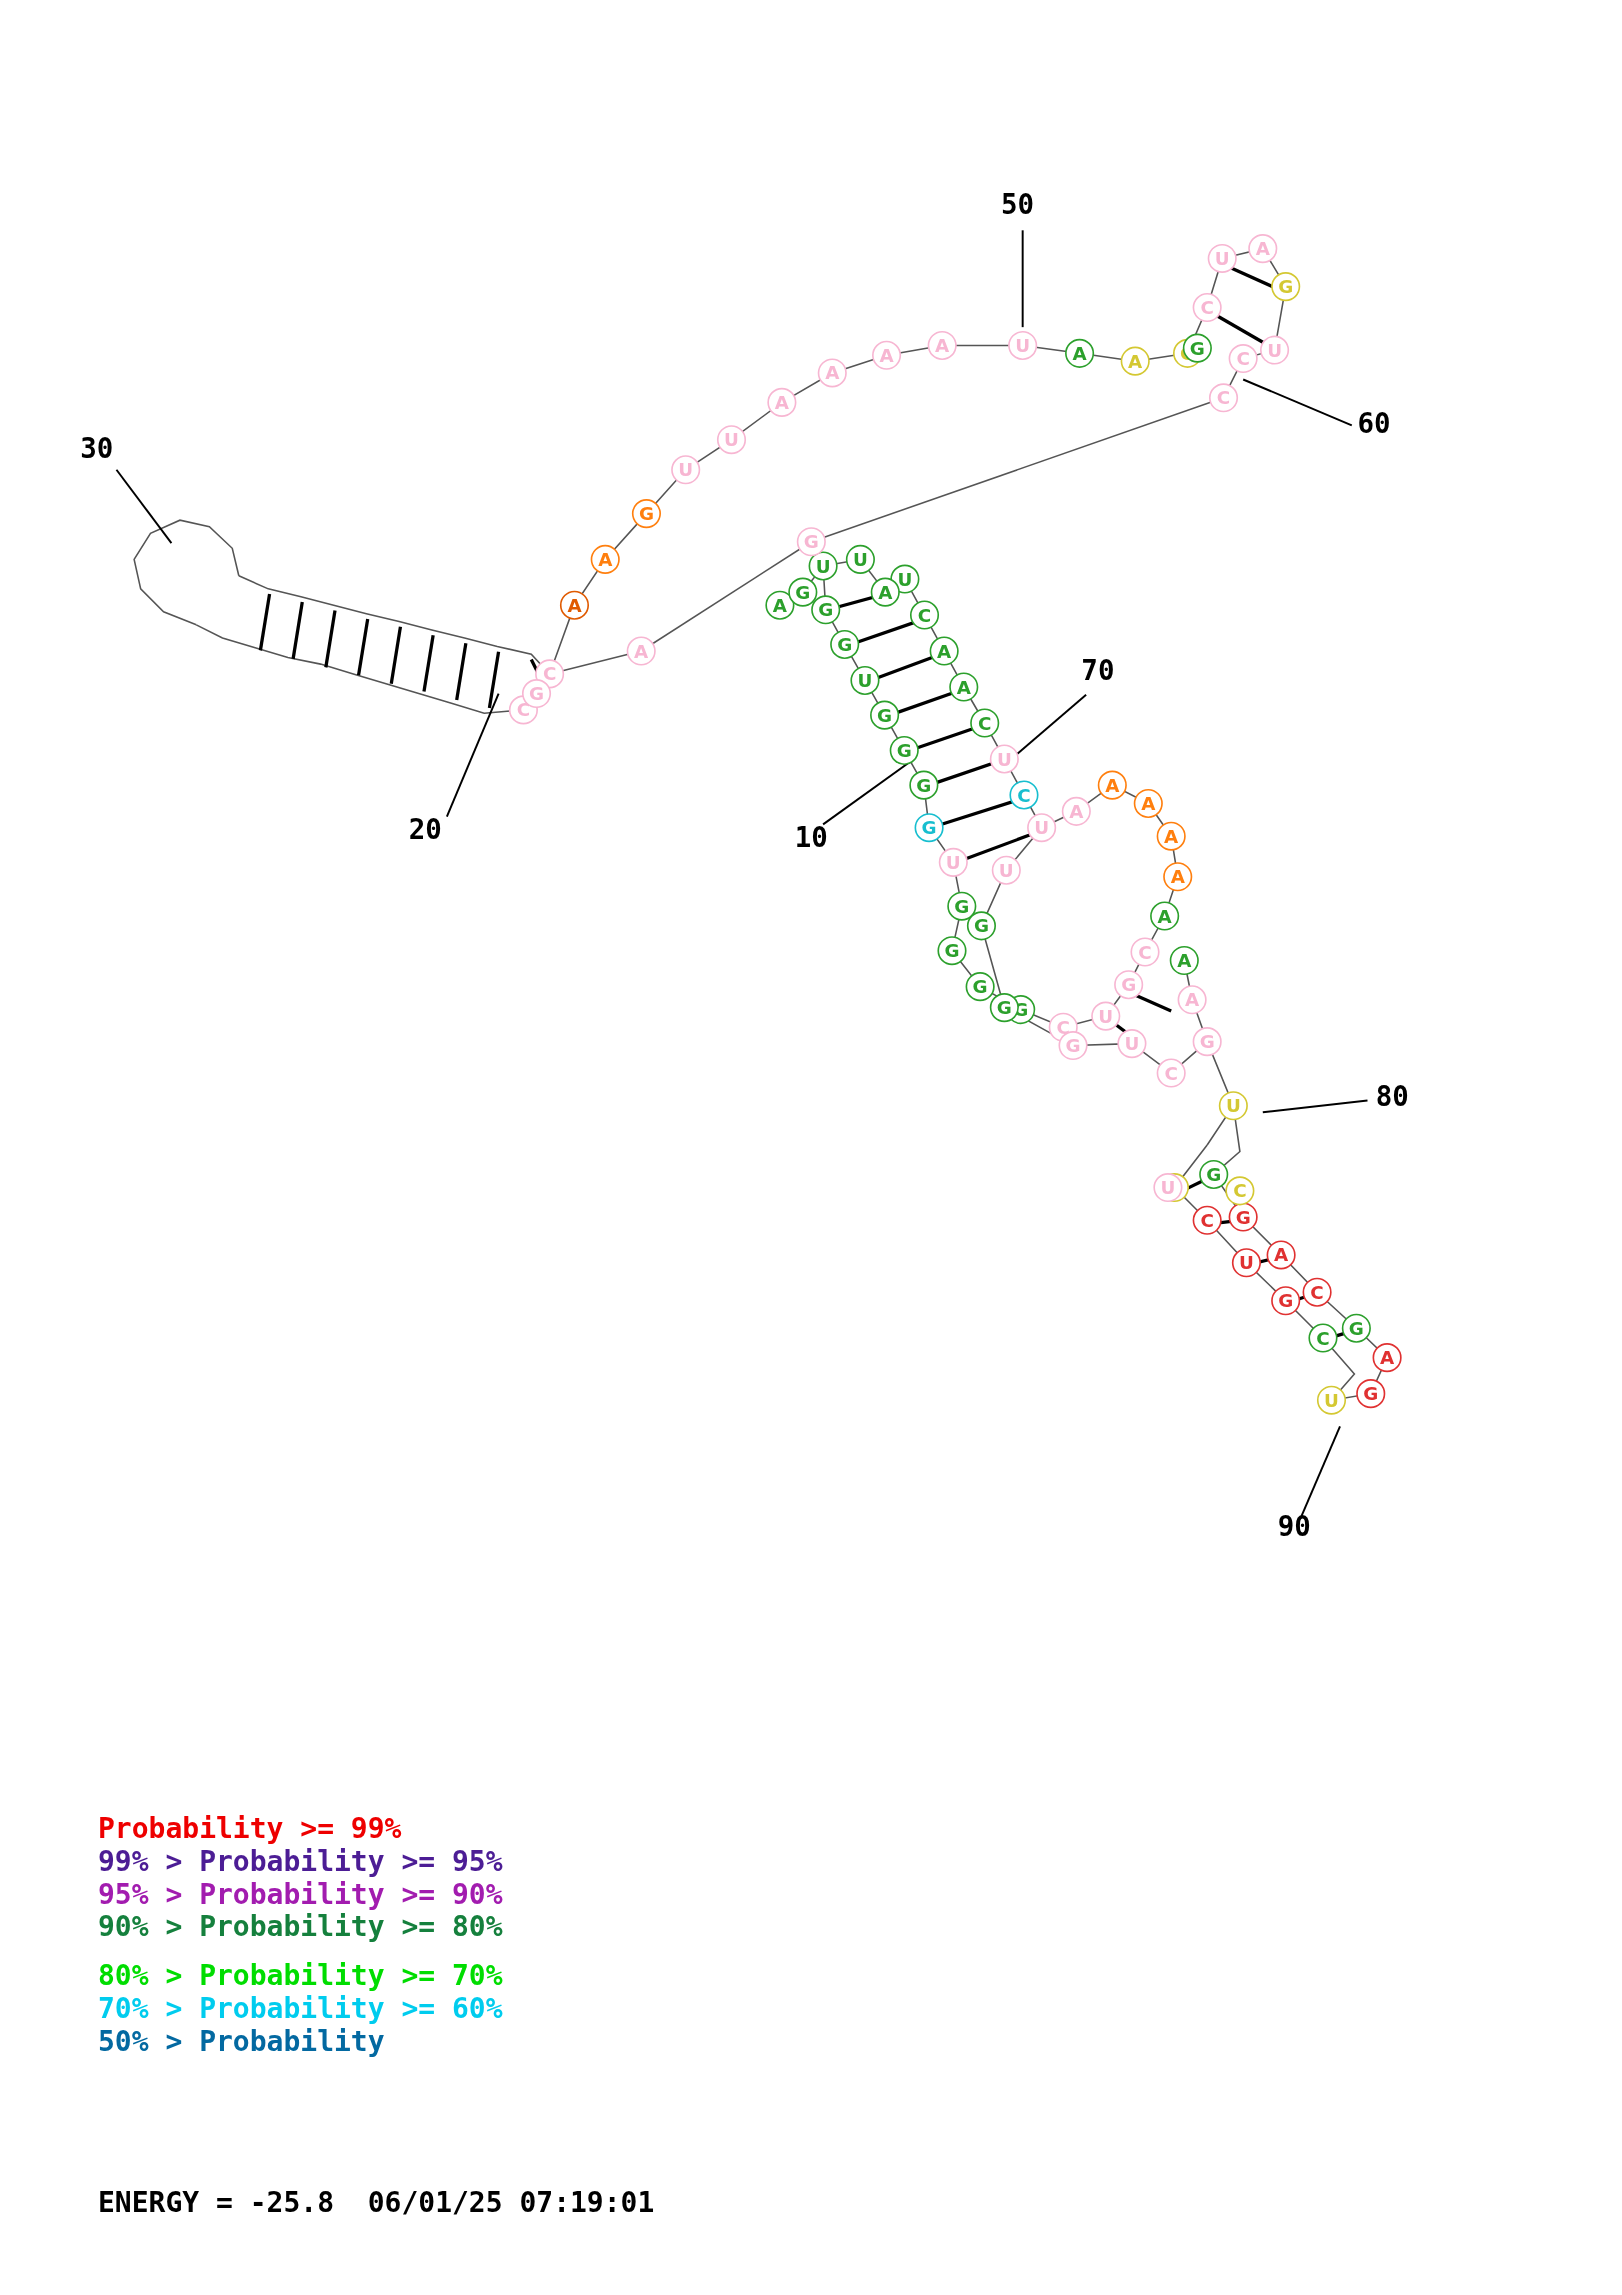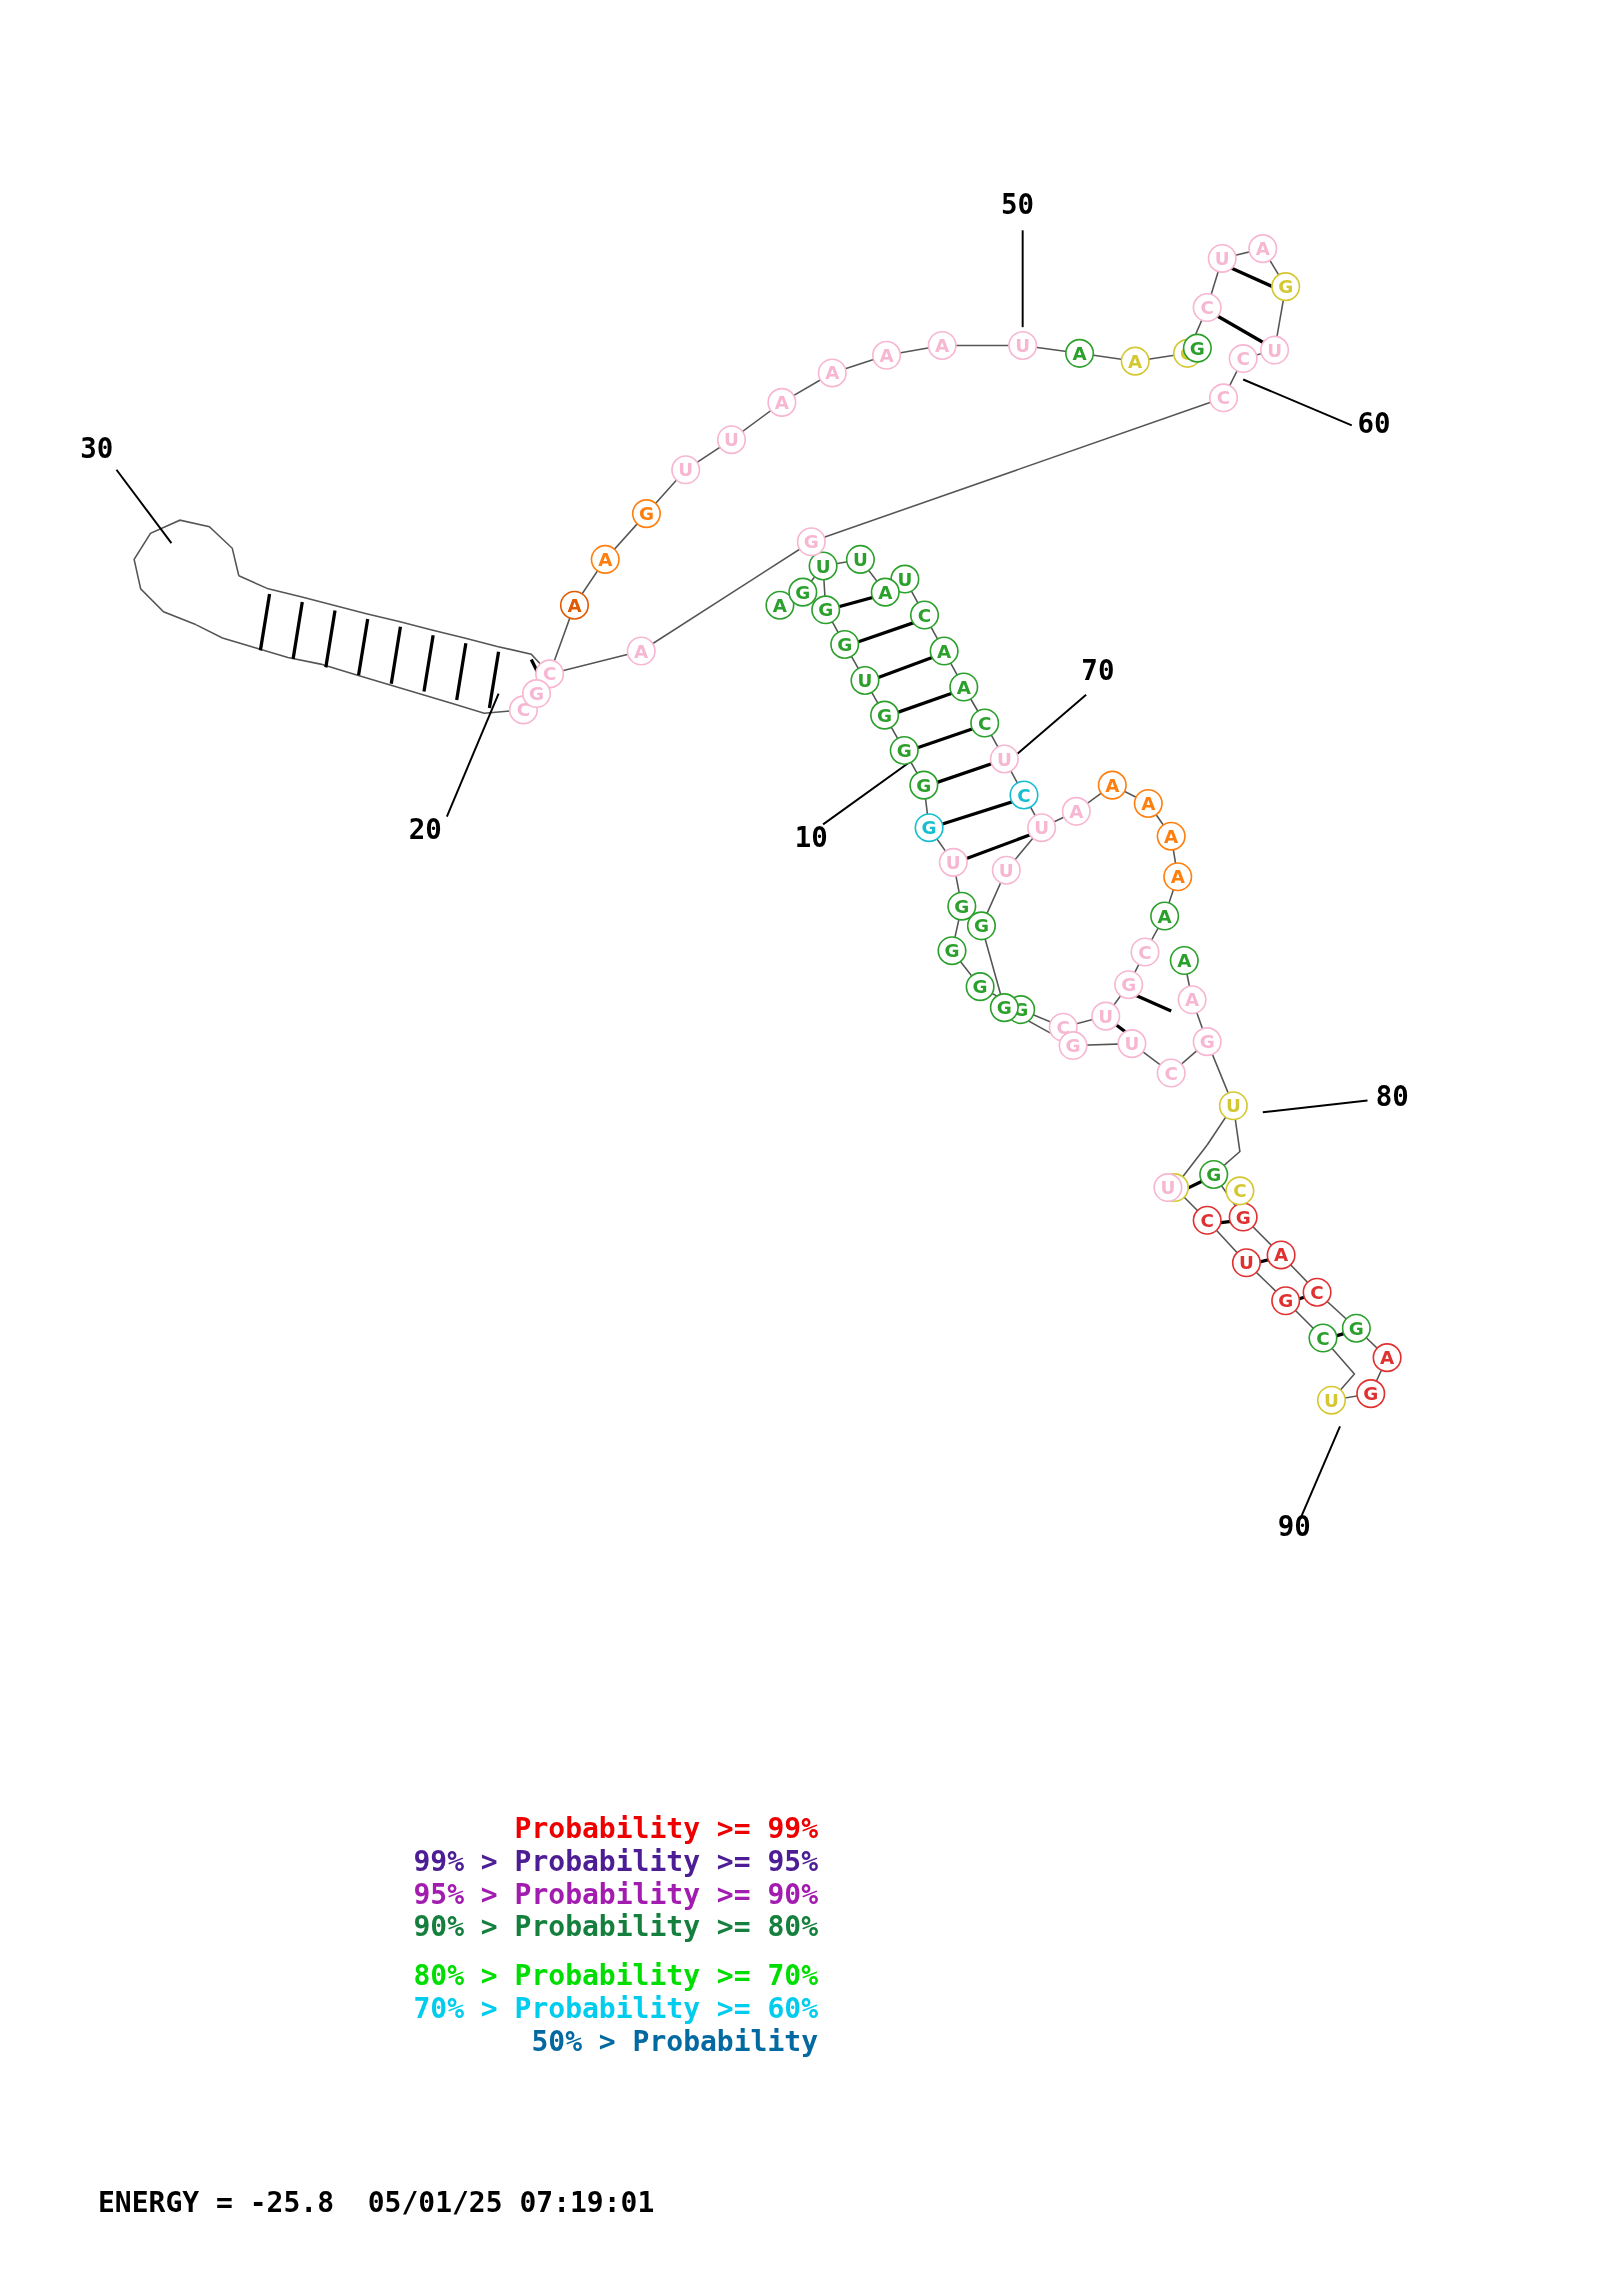--- a/index.html
+++ b/index.html
@@ -25,21 +25,21 @@
     position: absolute;
     left: 98px;
     top: 1813px;
     width: 720px;
   }
   .legend-row {
     font-family: "DejaVu Sans Mono", monospace;
     font-weight: bold;
     font-size: 28px;
     letter-spacing: 0px;
-    text-align: right;
+    text-align: left;
     padding: 0;
     margin: 0;
     line-height: 1.17;
     white-space: pre;
   }
   .energy-row {
     position: absolute;
     left: 98px;
     top: 2186px;
     font-family: "DejaVu Sans Mono", monospace;
@@ -501,14 +501,14 @@
 <div class="legend">
   <div class="legend-row" style="color: rgb(238, 0, 0);">Probability &gt;= 99%</div>
   <div class="legend-row" style="color: #4c1d95;">99% &gt; Probability &gt;= 95%</div>
   <div class="legend-row" style="color: #a21caf;">95% &gt; Probability &gt;= 90%</div>
   <div class="legend-row" style="color: #15803d;">90% &gt; Probability &gt;= 80%</div>
   <div class="legend-row" style="color: rgb(0, 221, 0); margin-top: 16px;">80% &gt; Probability &gt;= 70%</div>
   <div class="legend-row" style="color: rgb(0, 204, 238);">70% &gt; Probability &gt;= 60%</div>
   <div class="legend-row" style="color: #0369a1;">50% &gt; Probability</div>
 </div>
 
-<div class="energy-row">ENERGY = -25.8  05/01/25 07:19:01</div>
+<div class="energy-row">ENERGY = -25.8  06/01/25 07:19:01</div>
 
 
 </body></html>

